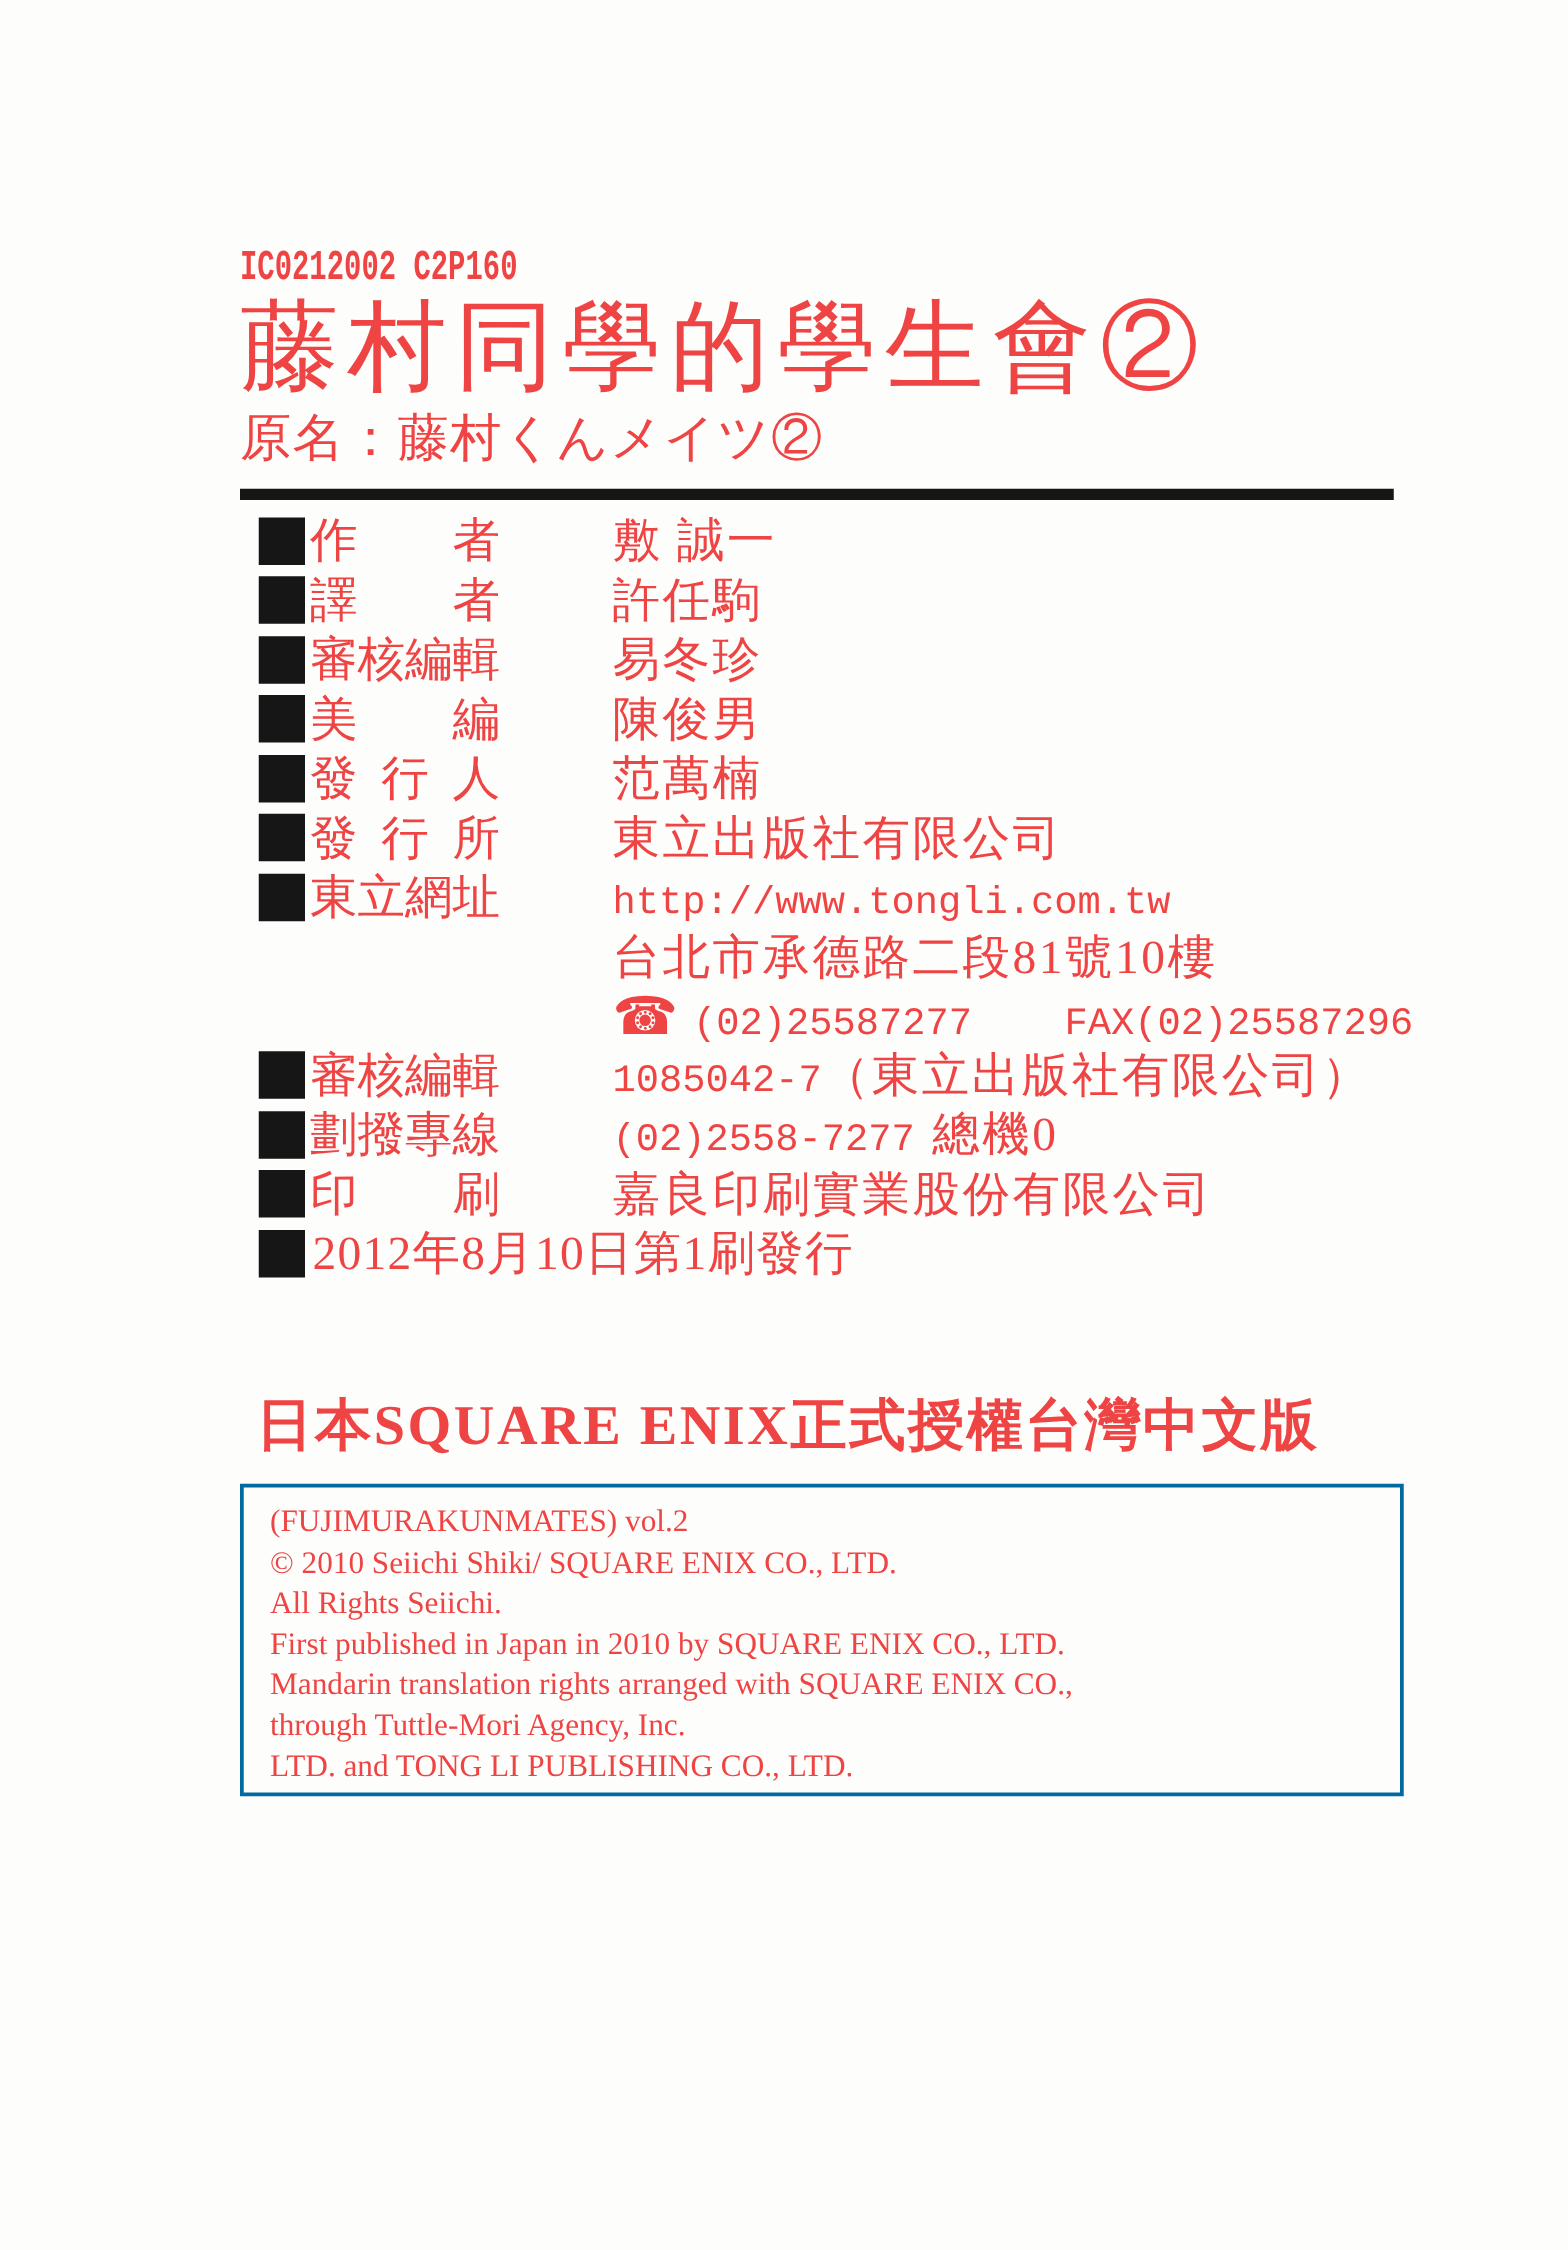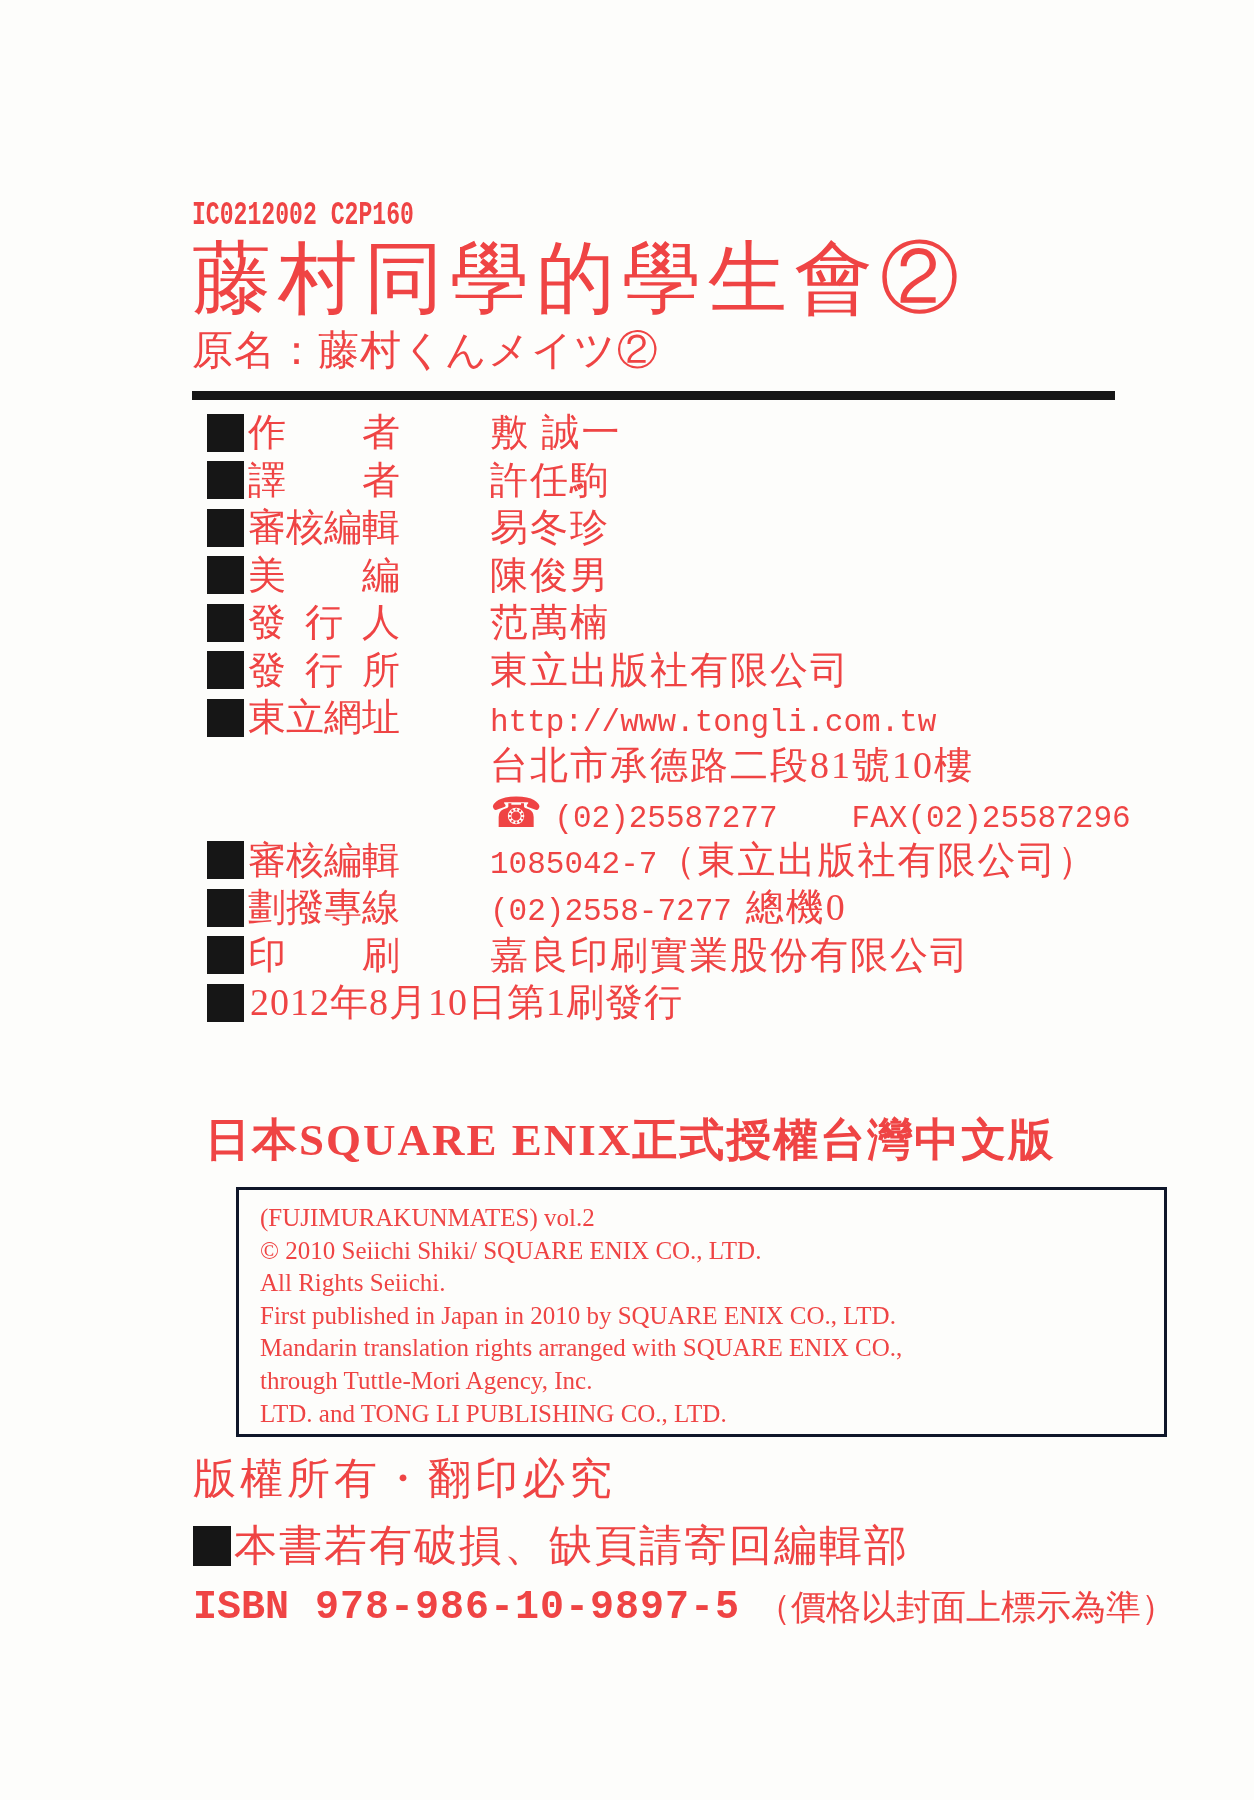--- a/index.html
+++ b/index.html
@@ -65,23 +65,22 @@
   
   .license{
     position:absolute;left:205px;top:1110px;
     font-size:45px;font-weight:bold;letter-spacing:2px;white-space:nowrap;
   }
 
   
   .copybox{
     position:absolute;left:192px;top:1187px;
     width:931px;height:250px;box-sizing:border-box;
-    border:3px solid #0f172a;
+    border:3px solid #0369a1;
     padding:12px 10px 0 21px;
-    margin-left:44px;
   }
   .copybox .cline{
     font-size:25px;line-height:32.6px;white-space:nowrap;
   }
 
   
   .footer{position:absolute;left:193px;top:1450px;}
   .rights-line{font-size:43px;letter-spacing:4px;white-space:nowrap;}
   .damage-line{
     margin-top:9px;display:flex;align-items:center;
@@ -202,26 +201,14 @@
   <div class="copybox">
     <div class="cline">(FUJIMURAKUNMATES) vol.2</div>
     <div class="cline">© 2010 Seiichi Shiki/ SQUARE ENIX CO., LTD.</div>
     <div class="cline">All Rights Seiichi.</div>
     <div class="cline">First published in Japan in 2010 by SQUARE ENIX CO., LTD.</div>
     <div class="cline">Mandarin translation rights arranged with SQUARE ENIX CO.,</div>
     <div class="cline">through Tuttle-Mori Agency, Inc.</div>
     <div class="cline">LTD. and TONG LI PUBLISHING CO., LTD.</div>
   </div>
 
-  <div class="footer">
-    <div class="rights-line">版權所有・翻印必究</div>
-    <div class="damage-line">
-      <span class="marker2"></span>
-      <span>本書若有破損、缺頁請寄回編輯部</span>
-    </div>
-    <div class="isbn-line">
-      <span class="isbn-label mono">ISBN</span>
-      <span class="isbn-number mono">978-986-10-9897-5</span>
-      <span class="price-note">（價格以封面上標示為準）</span>
-    </div>
-  </div>
 
 </div>
 
 </body></html>

